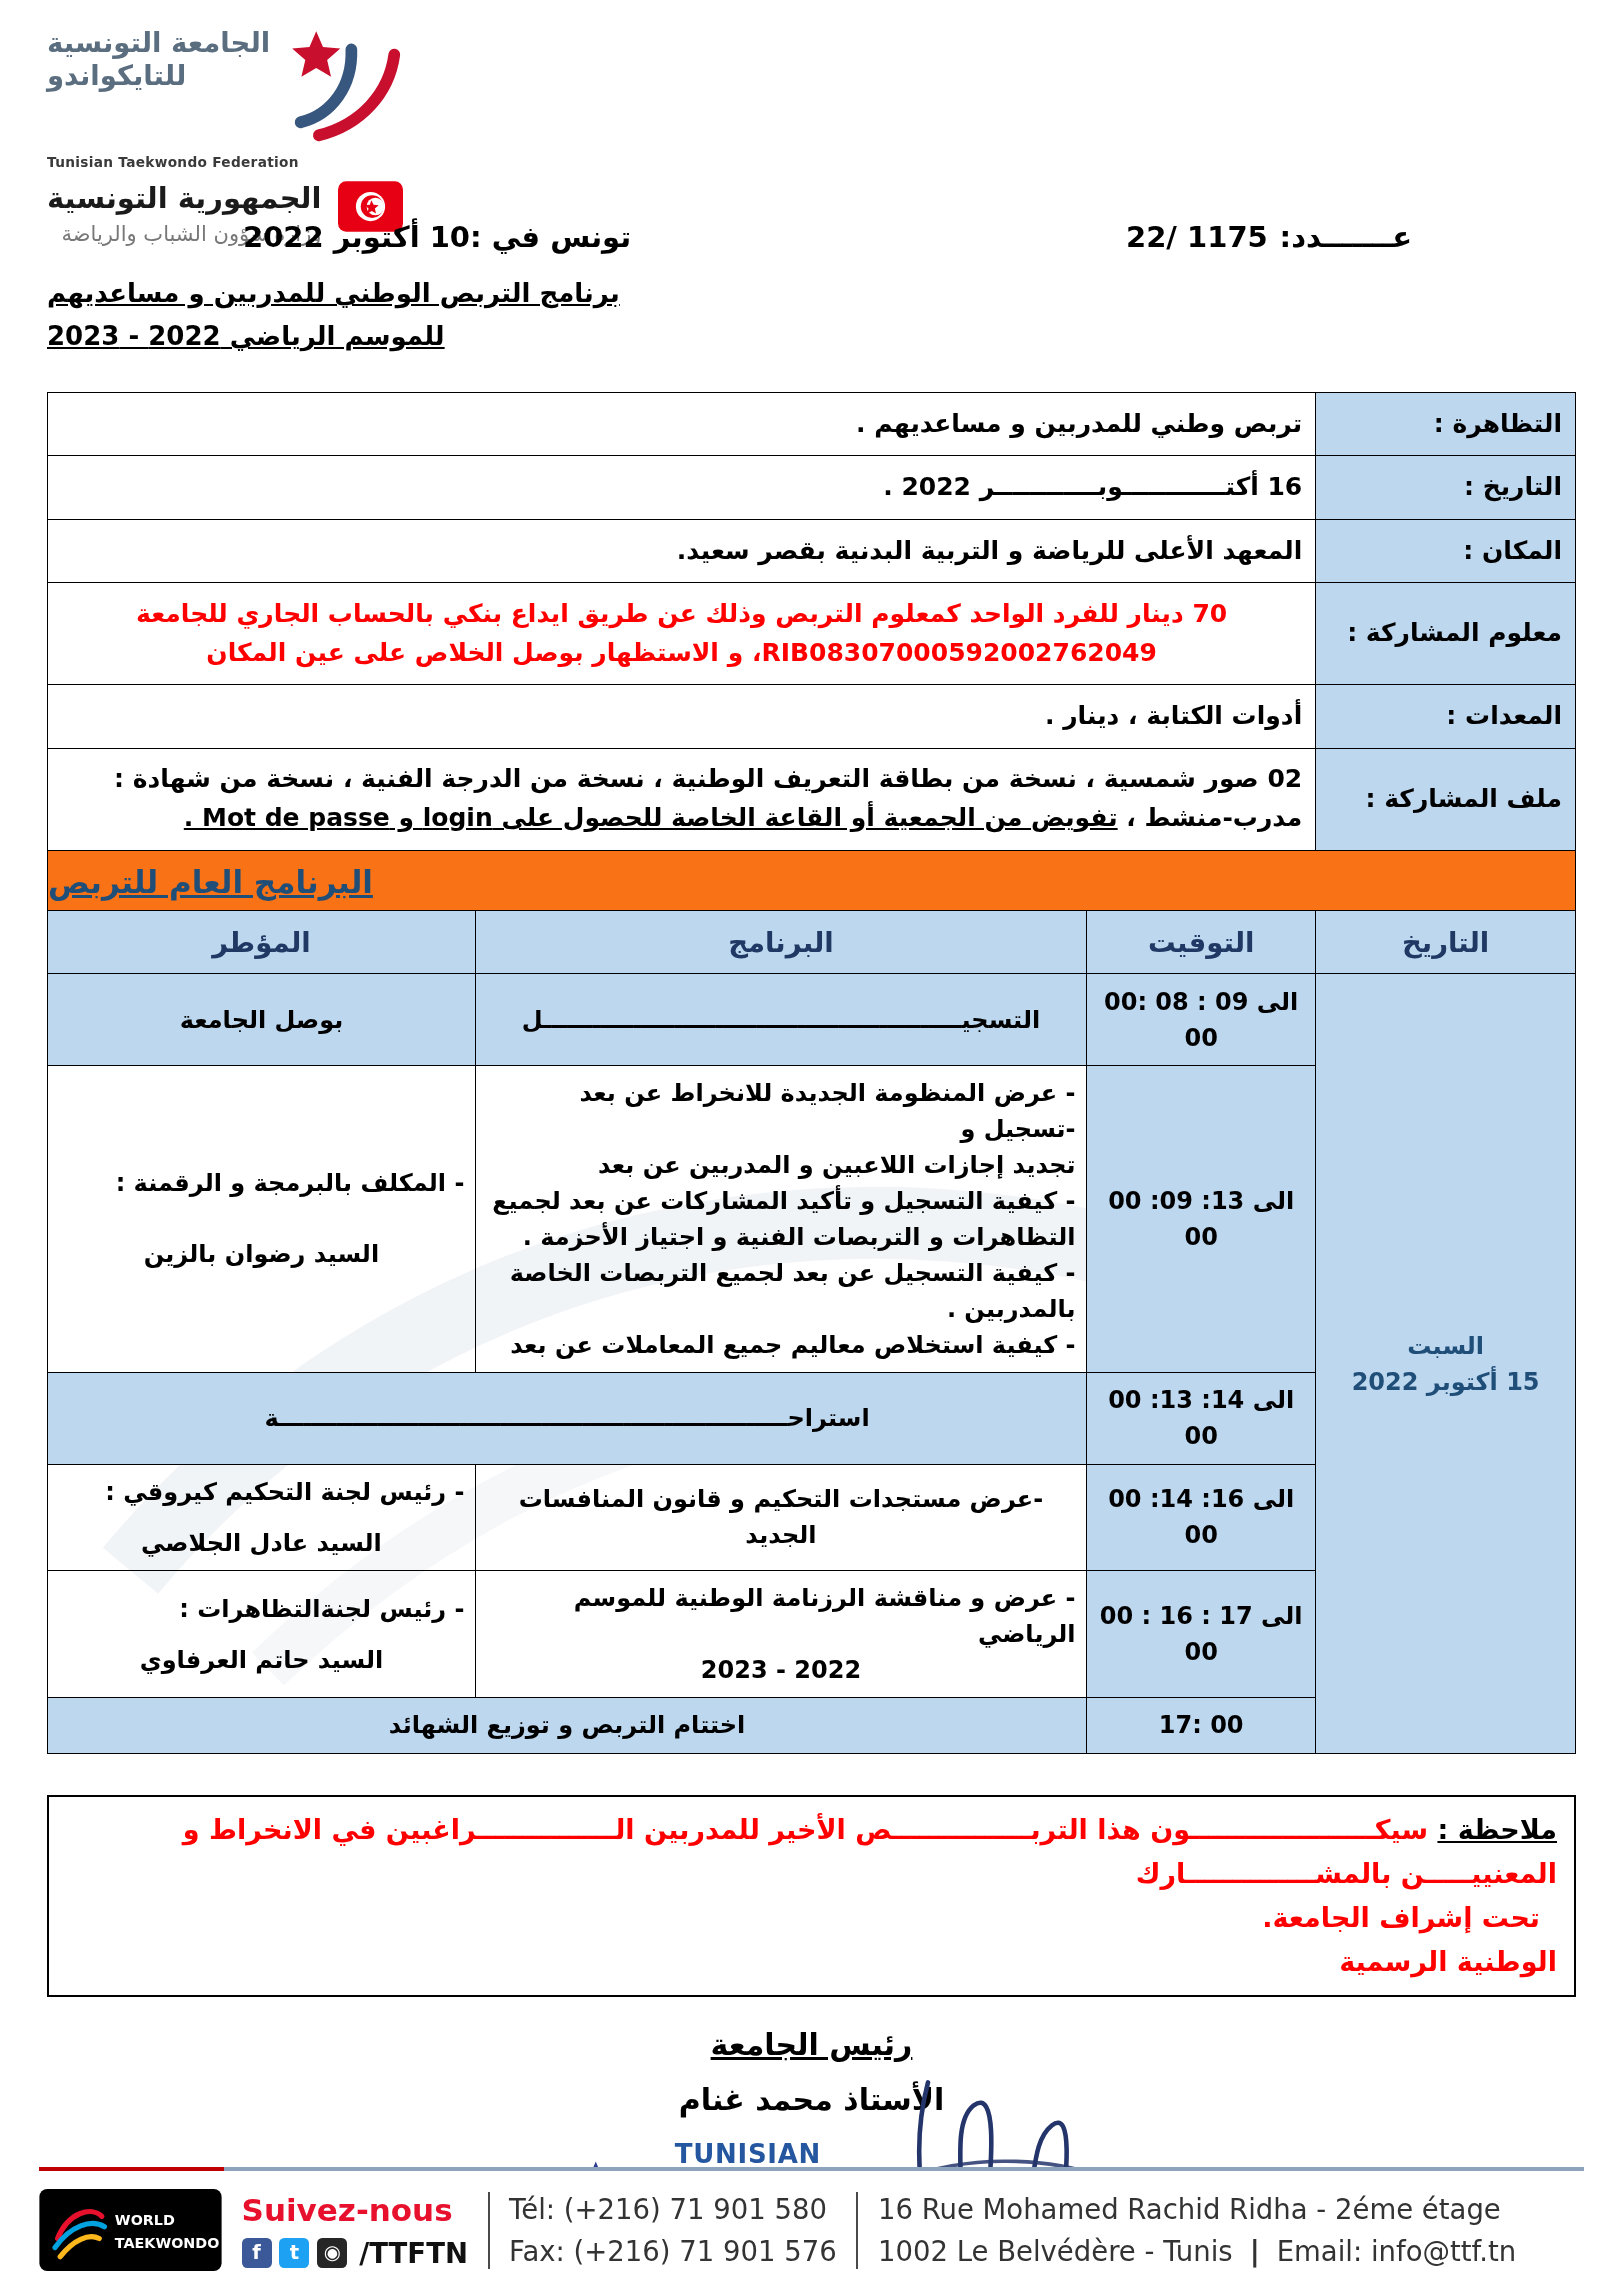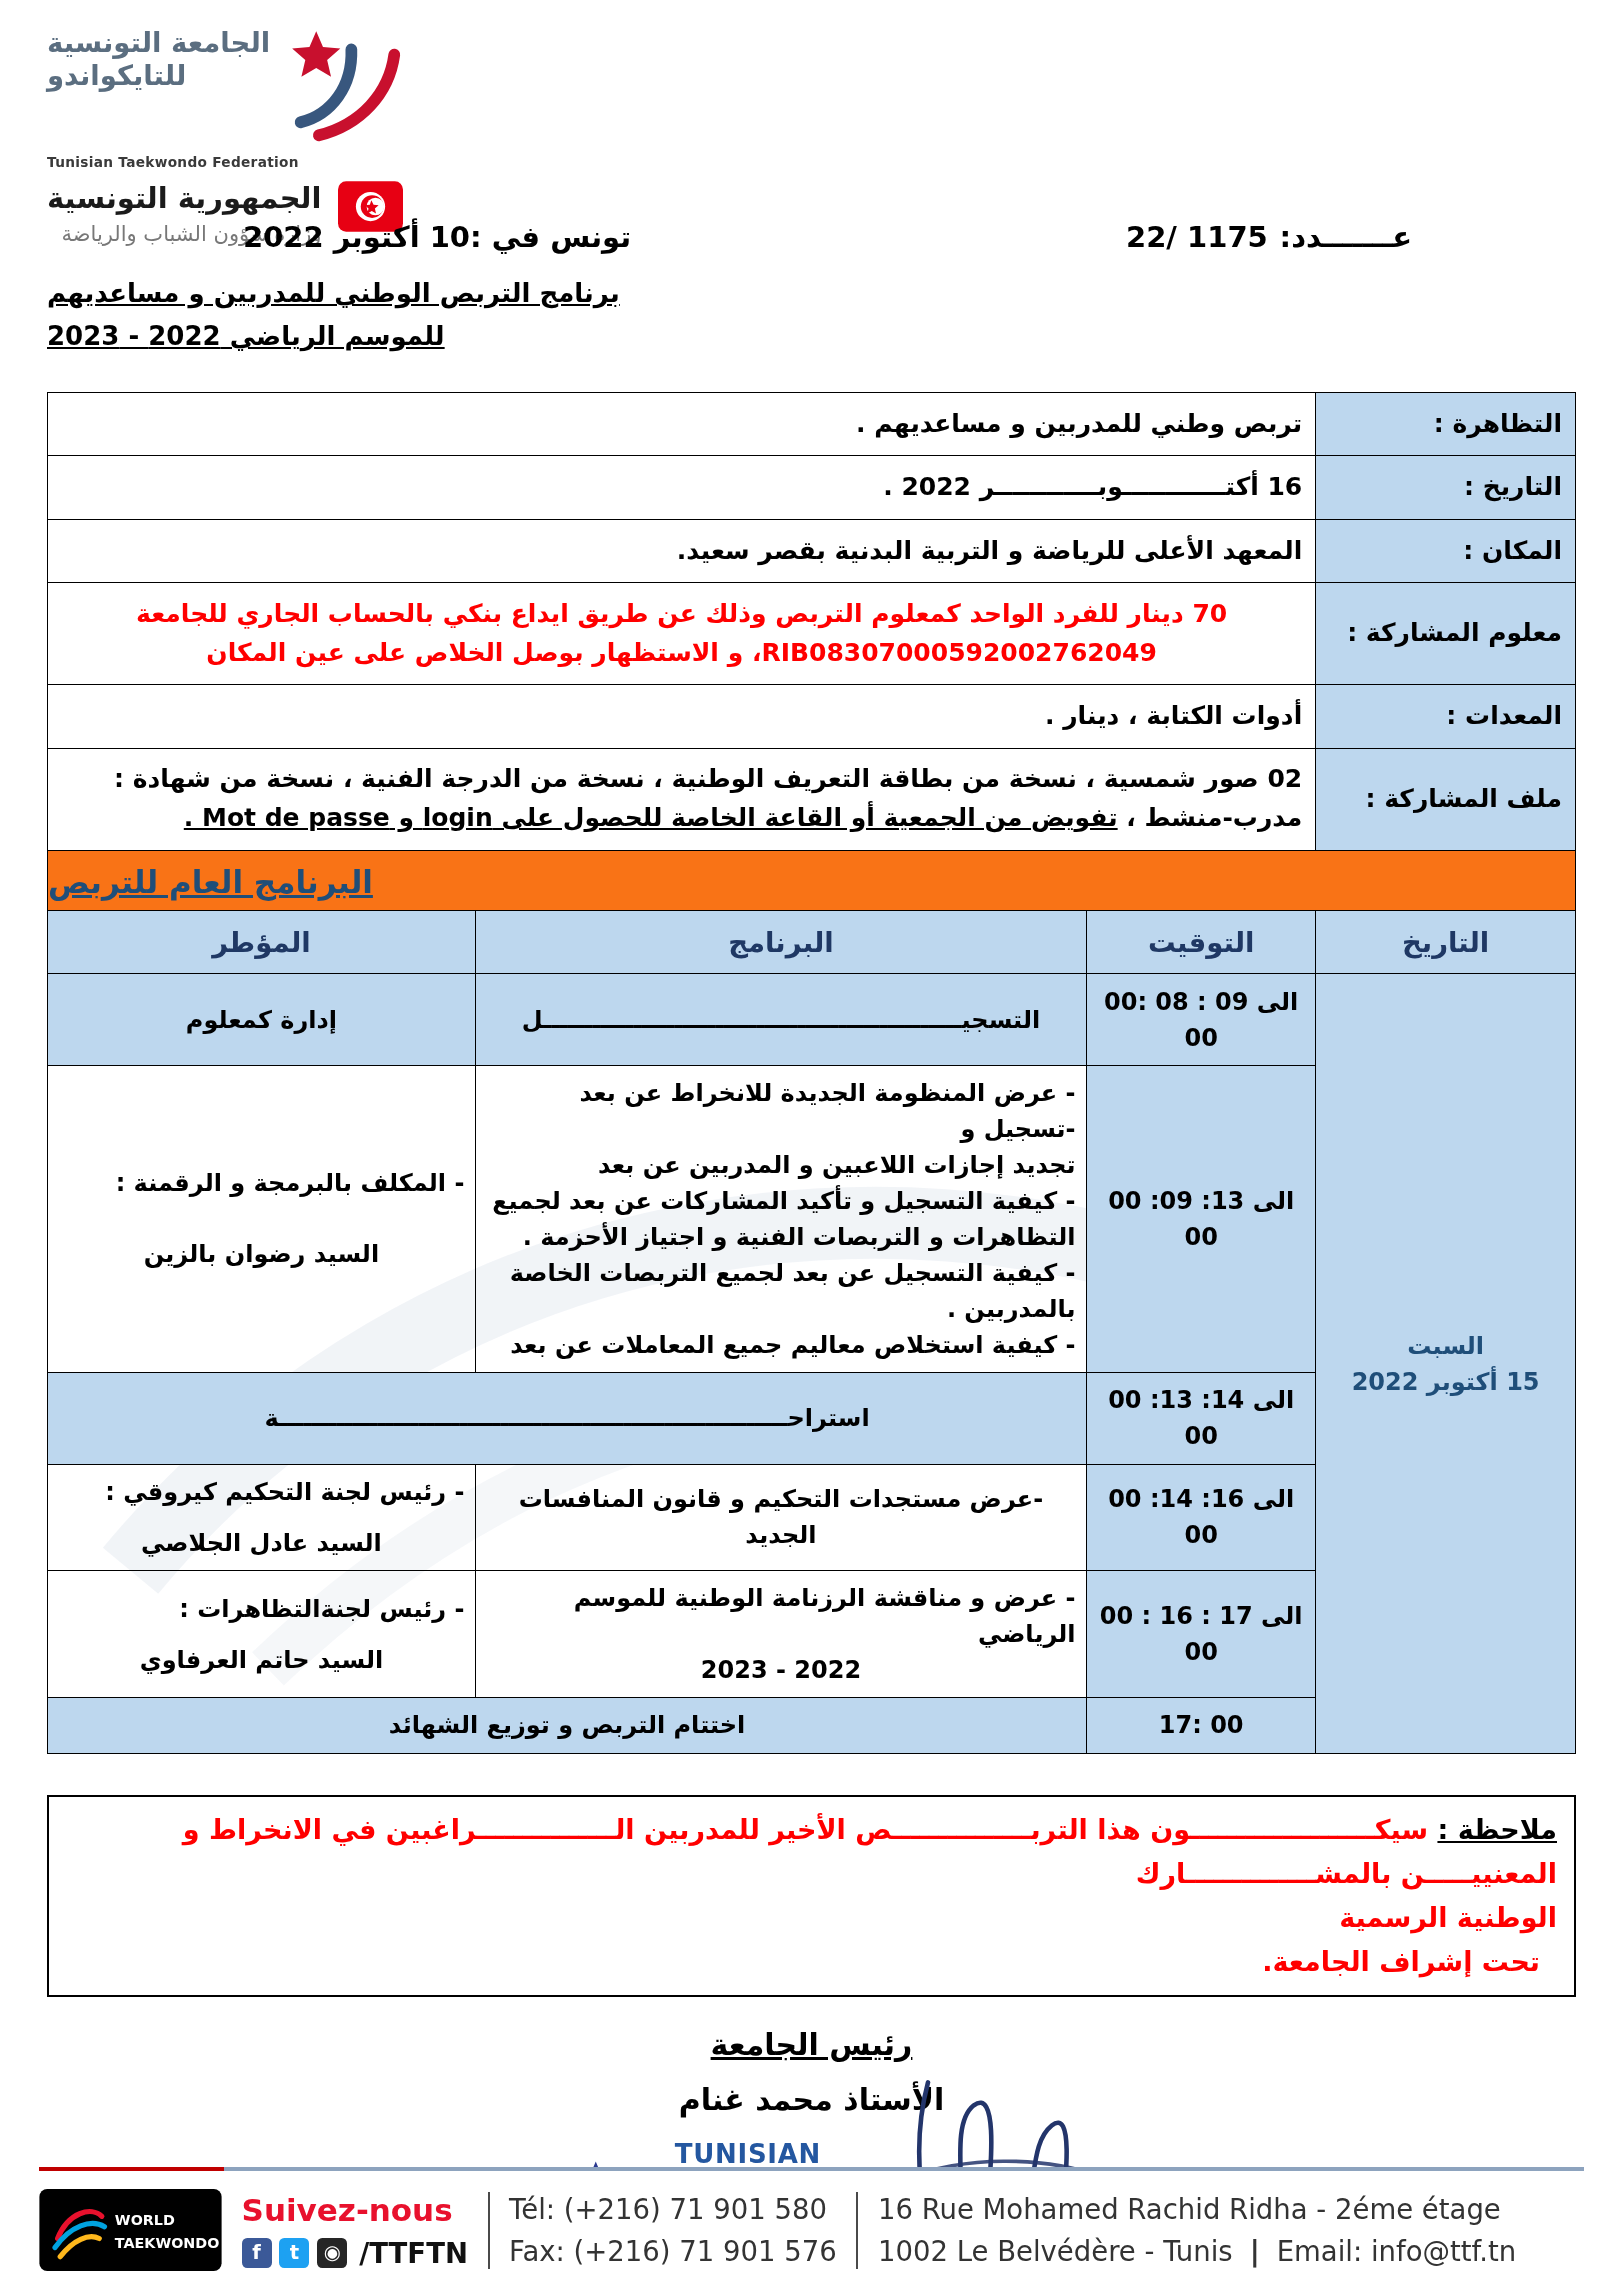--- a/index.html
+++ b/index.html
@@ -213,21 +213,21 @@
         <td>التاريخ</td>
         <td>التوقيت</td>
         <td>البرنامج</td>
         <td>المؤطر</td>
       </tr>
       <tr>
         <td class="datecell pre" rowspan="6">السبت
 15 أكتوبر 2022</td>
         <td class="time">00: 08 الى 09 : 00</td>
         <td class="bluebg center">التسجيـــــــــــــــــــــــــــــــــــــــــــــــــــل</td>
-        <td class="bluebg center">إدارة كمعلوم</td>
+        <td class="bluebg center">بوصل الجامعة</td>
       </tr>
       <tr>
         <td class="time">00 :09 الى 13: 00</td>
         <td class="right pre">- عرض المنظومة الجديدة للانخراط عن بعد -تسجيل و
 تجديد إجازات اللاعبين و المدربين عن بعد
 - كيفية التسجيل و تأكيد المشاركات عن بعد لجميع
 التظاهرات و التربصات الفنية و اجتياز الأحزمة .
 - كيفية التسجيل عن بعد لجميع التربصات الخاصة
 بالمدربين .
 - كيفية استخلاص معاليم جميع المعاملات عن بعد</td>
@@ -264,22 +264,22 @@
         <td class="bluebg center" colspan="2">اختتام التربص و توزيع الشهائد</td>
       </tr>
     </tbody>
       </table>
 
     <div class="note">
       <div>
         <span class="note-label u">ملاحظة :</span>
         <span class="red">سيكــــــــــــــــــــون هذا التربـــــــــــــــص الأخير للمدربين الـــــــــــــــراغبين في الانخراط و المعنييـــــن بالمشــــــــــــــارك</span>
       </div>
+      <div class="red note-l3">تحت إشراف الجامعة.</div>
       <div class="red">الوطنية الرسمية</div>
-      <div class="red note-l3">تحت إشراف الجامعة.</div>
     </div>
 
     <div class="sig">
       <div class="sig-title">
         <span class="u">رئيس الجامعة</span>
       </div>
       <div class="sig-name">الأستاذ محمد غنام</div>
 
       <div class="org">
         <svg width="92" height="92" viewBox="0 0 100 100">

